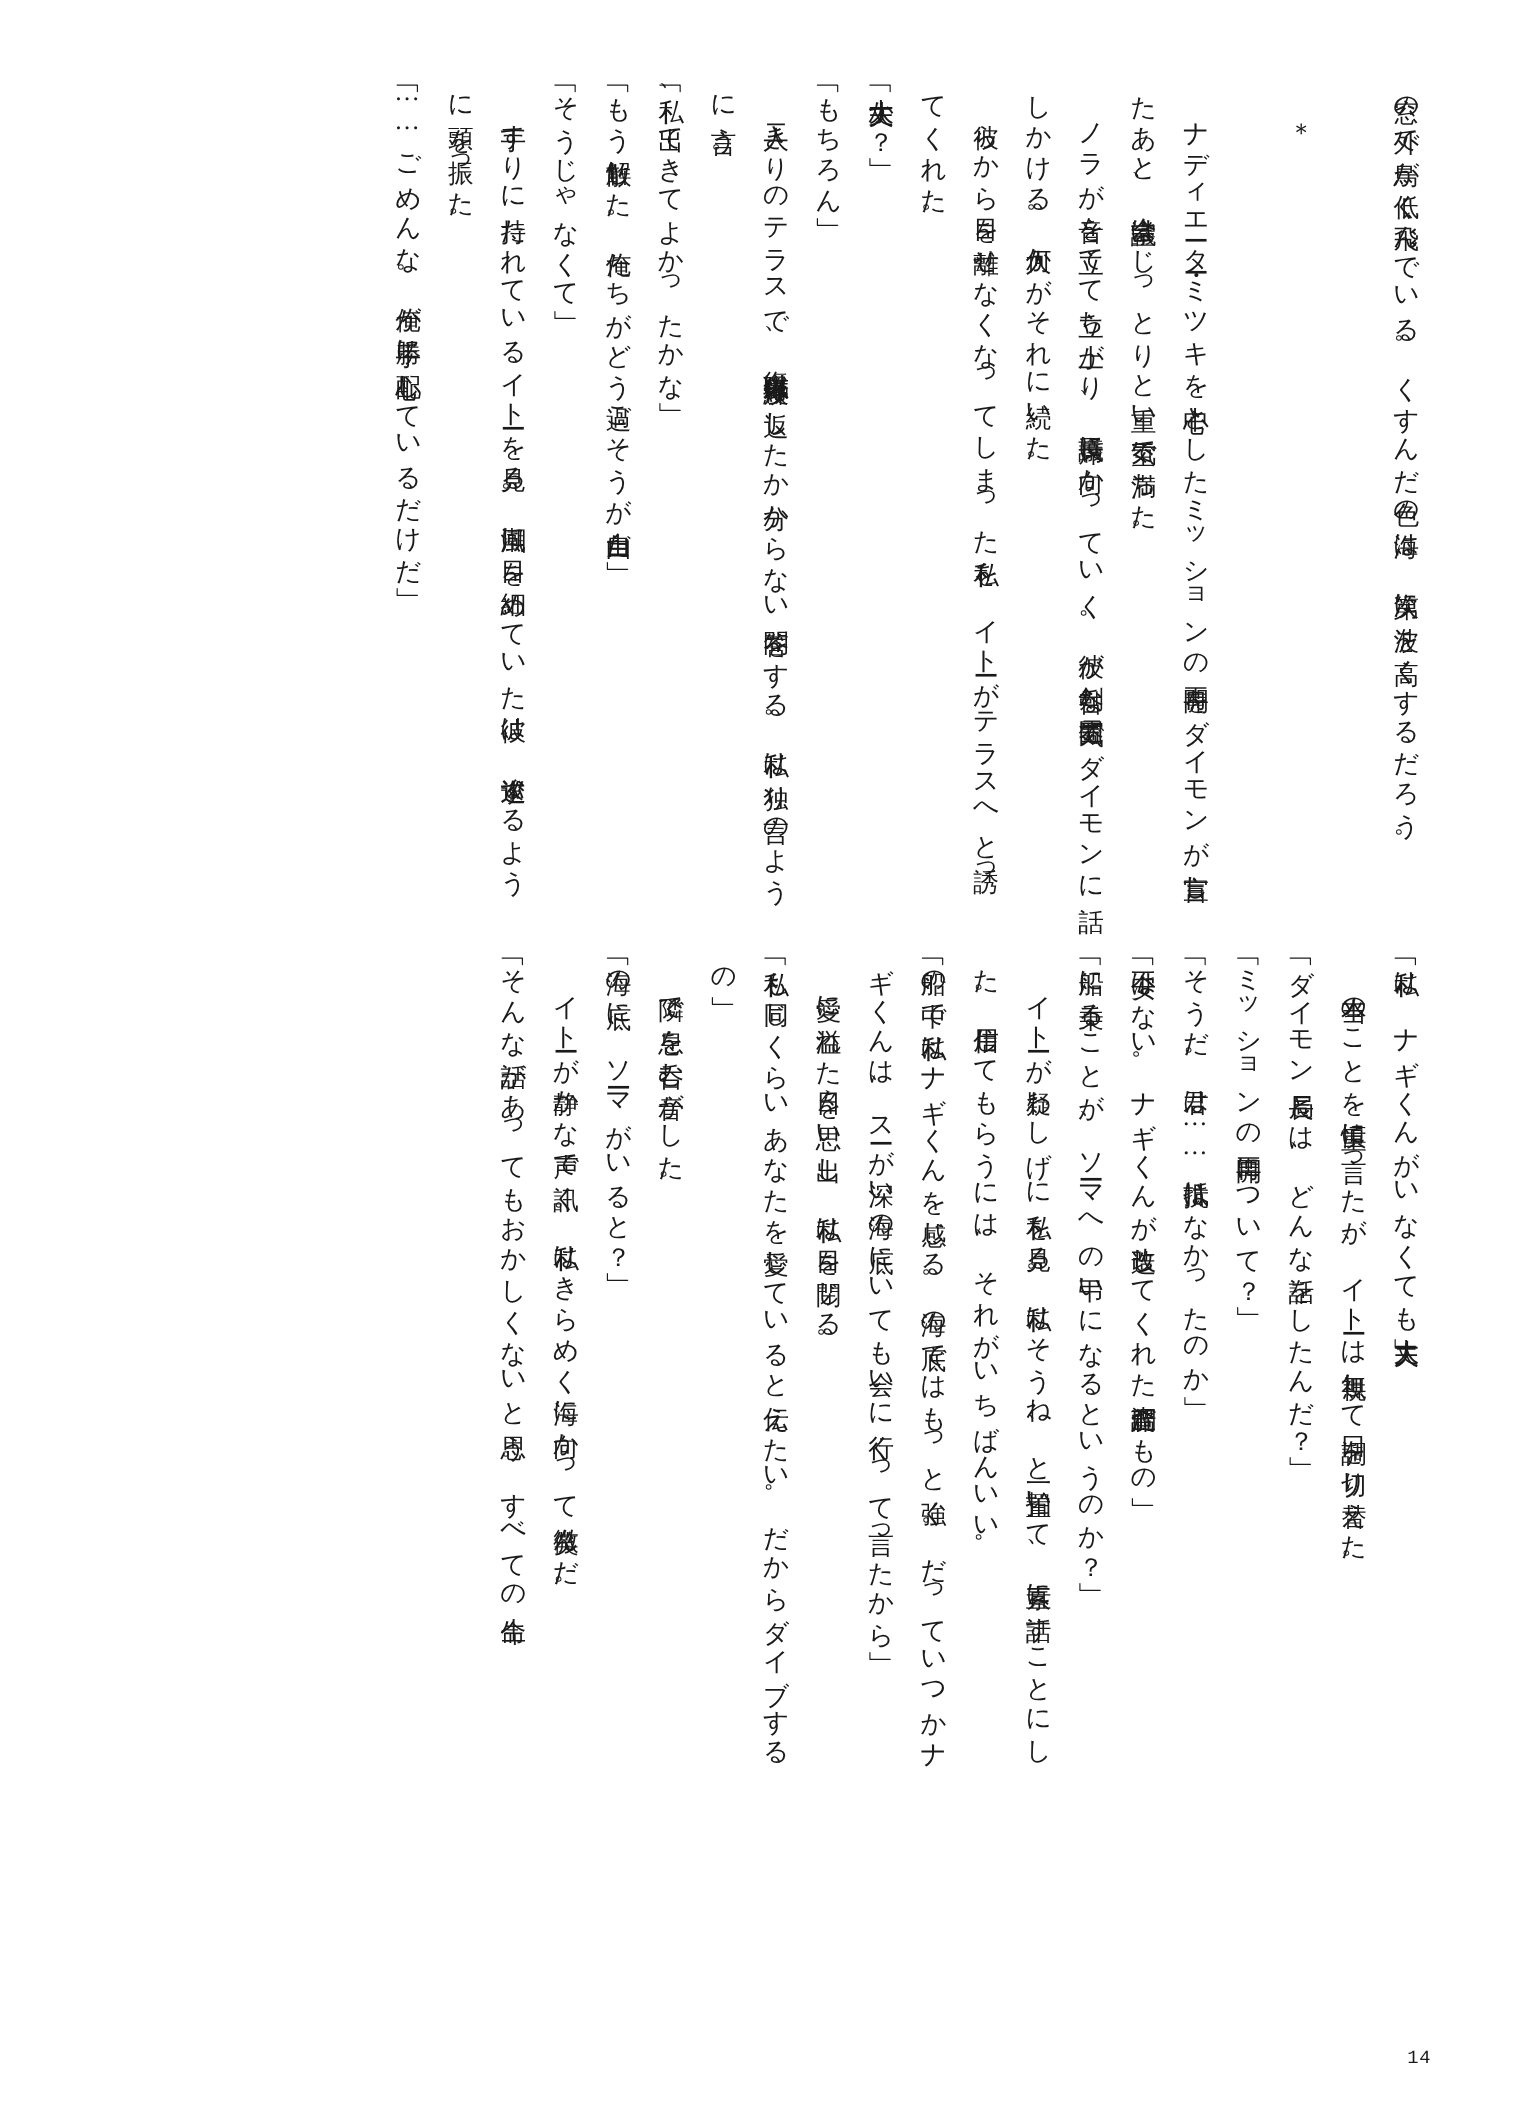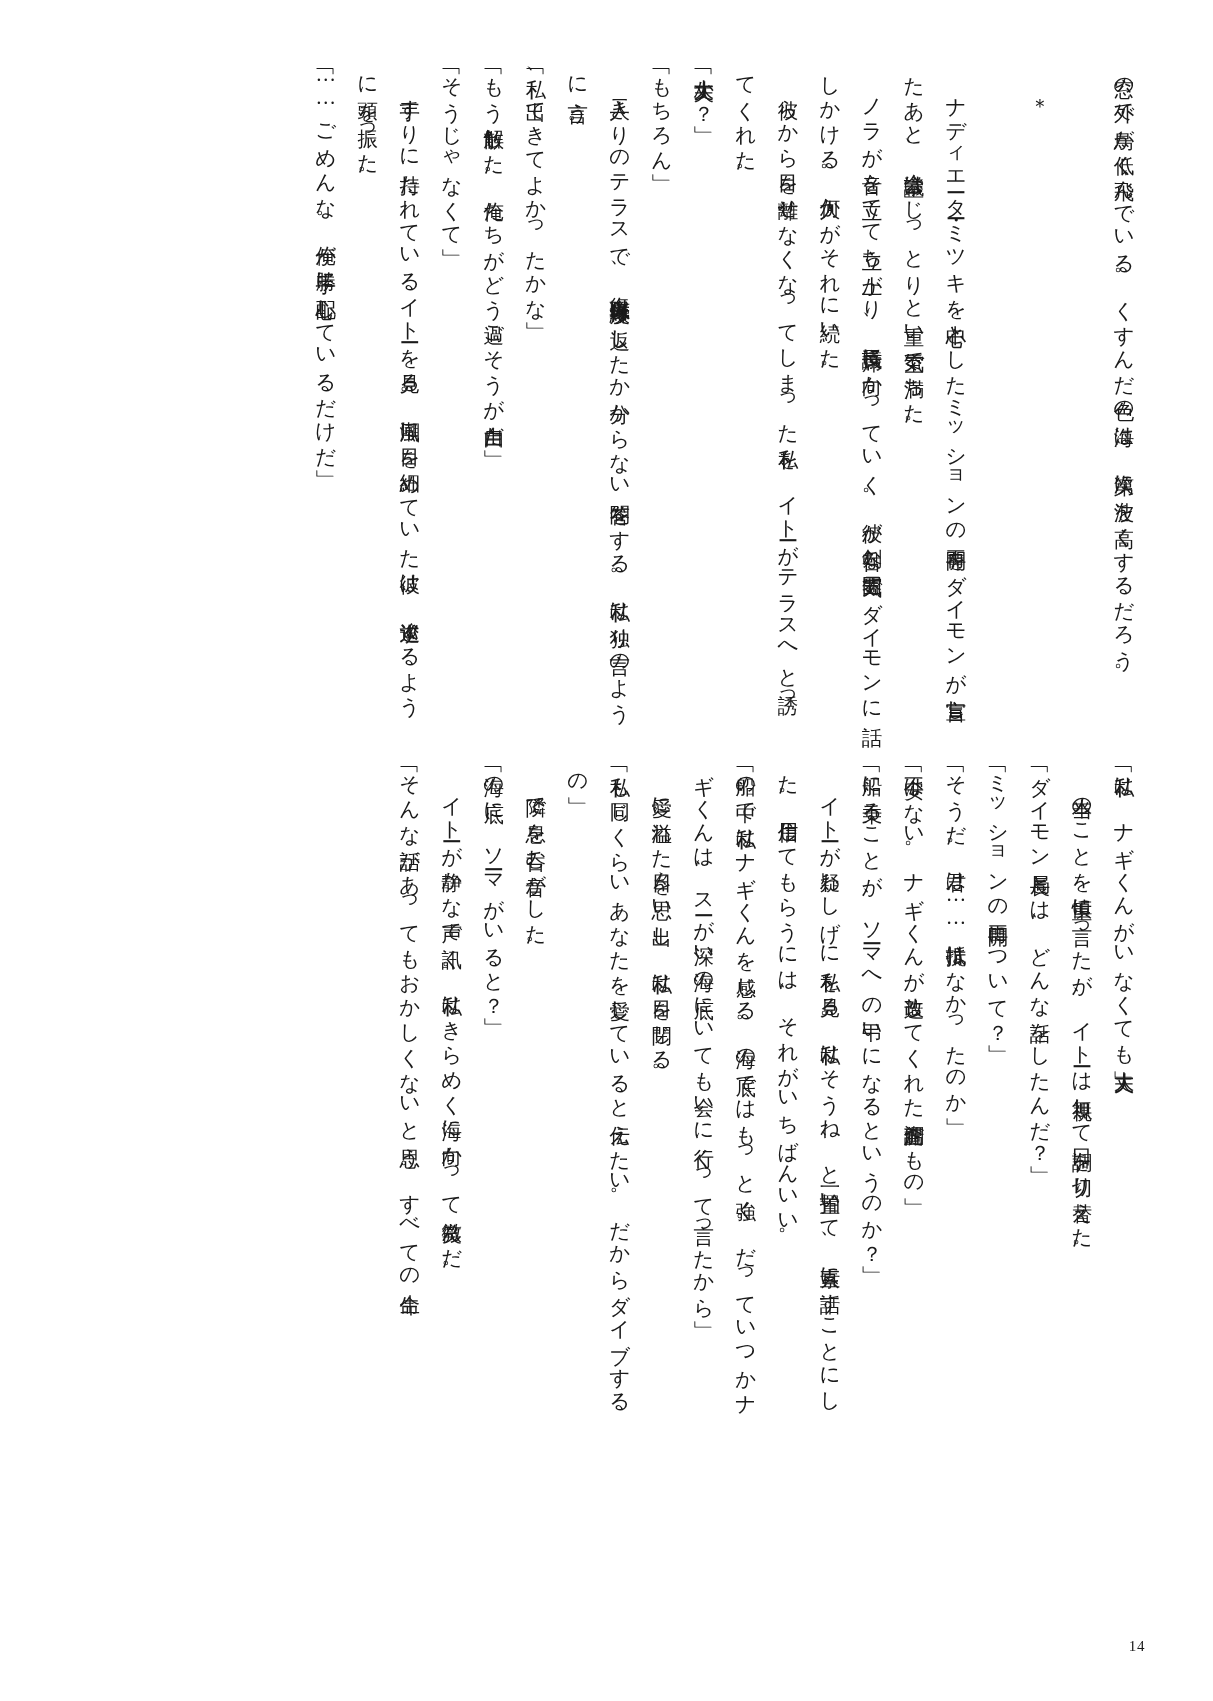--- a/index.html
+++ b/index.html
@@ -46,21 +46,21 @@
     right: 68px;
     height: 660px;
     max-height: 660px;
   }
 
   .page-number {
     position: absolute;
     right: 68px;
     bottom: 46px;
     font-size: 15px;
-    font-family: Liberation Serif, serif;
+    font-family: Liberation Mono, monospace;
     color: #1a1a1a;
     letter-spacing: 0.04em;
   }
 </style>
 </head>
 <body>
 
 <div class="page">
 
   <div class="vtext" id="block-upper">窓の外で鳥が低く飛んでいる。くすんだ色の海は、次第に波を高くするだろう。

